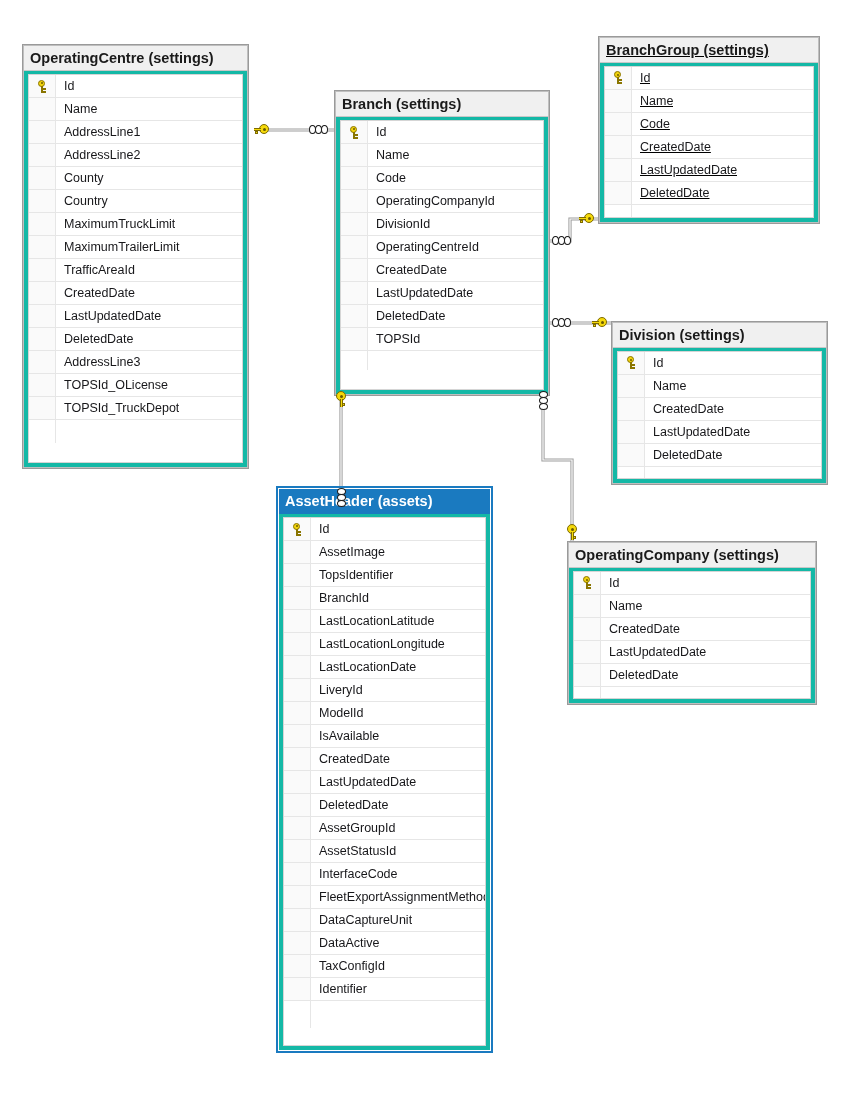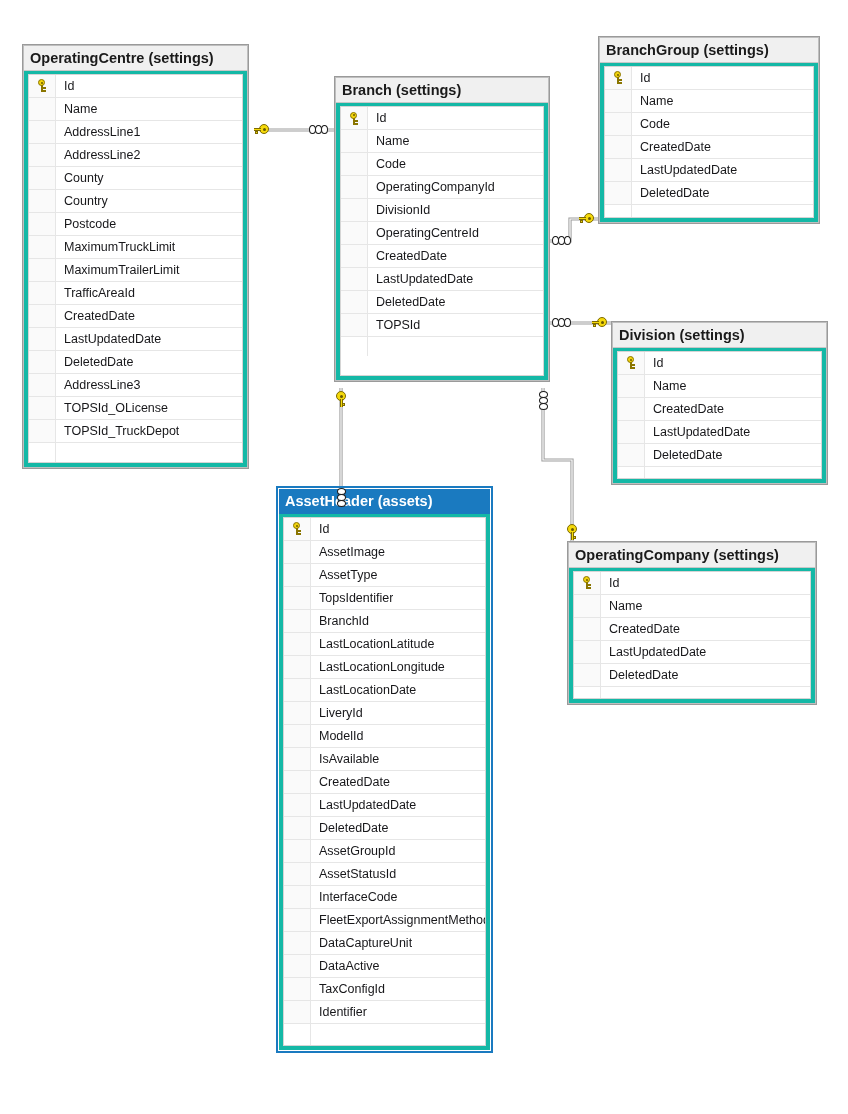--- a/index.html
+++ b/index.html
@@ -291,24 +291,20 @@
             <div class="row">
               <div class="gutter"></div>
               <div class="fname">County</div>
             </div>
             <div class="row">
               <div class="gutter"></div>
               <div class="fname">Country</div>
             </div>
             <div class="row">
               <div class="gutter"></div>
-              <div class="fname">Postcode</div>
-            </div>
-            <div class="row">
-              <div class="gutter"></div>
               <div class="fname">MaximumTruckLimit</div>
             </div>
             <div class="row">
               <div class="gutter"></div>
               <div class="fname">MaximumTrailerLimit</div>
             </div>
             <div class="row">
               <div class="gutter"></div>
               <div class="fname">TrafficAreaId</div>
             </div>
@@ -335,21 +331,21 @@
             <div class="row">
               <div class="gutter"></div>
               <div class="fname">TOPSId_TruckDepot</div>
             </div>
             <div class="row filler" style="height: 23px;">
               <div class="gutter"></div>
             </div>
           </div>
         </div>
       </div>
-      <div class="entity" style="left: 334px; top: 76px; width: 216px; height: 306px;">
+      <div class="entity" style="left: 334px; top: 90px; width: 216px; height: 306px;">
         <div class="inner">
           <div class="title">Branch (settings)</div>
           <div class="fields">
             <div class="row">
               <div class="gutter">
                 <span class="keyicon">
                   <span class="bow"></span>
                   <span class="shaft"></span>
                   <span class="tooth1"></span>
                   <span class="tooth2"></span>
@@ -392,21 +388,21 @@
             <div class="row">
               <div class="gutter"></div>
               <div class="fname">TOPSId</div>
             </div>
             <div class="row filler" style="height: 19px;">
               <div class="gutter"></div>
             </div>
           </div>
         </div>
       </div>
-      <div class="entity" style="left: 598px; top: 36px; width: 222px; height: 188px;">
+      <div class="entity" style="left: 598px; top: 36px; width: 222px; height: 188px; text-decoration: underline;">
         <div class="inner">
           <div class="title">BranchGroup (settings)</div>
           <div class="fields">
             <div class="row">
               <div class="gutter">
                 <span class="keyicon">
                   <span class="bow"></span>
                   <span class="shaft"></span>
                   <span class="tooth1"></span>
                   <span class="tooth2"></span>
@@ -528,24 +524,20 @@
                 </span>
               </div>
               <div class="fname">Id</div>
             </div>
             <div class="row">
               <div class="gutter"></div>
               <div class="fname">AssetImage</div>
             </div>
             <div class="row">
               <div class="gutter"></div>
-              <div class="fname">AssetType</div>
-            </div>
-            <div class="row">
-              <div class="gutter"></div>
               <div class="fname">TopsIdentifier</div>
             </div>
             <div class="row">
               <div class="gutter"></div>
               <div class="fname">BranchId</div>
             </div>
             <div class="row">
               <div class="gutter"></div>
               <div class="fname">LastLocationLatitude</div>
             </div>

